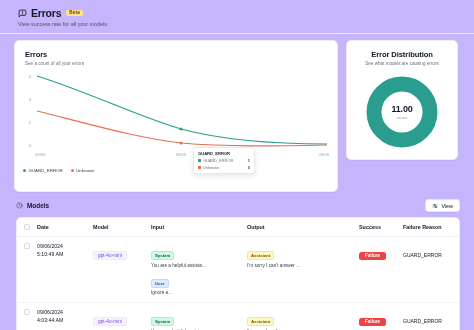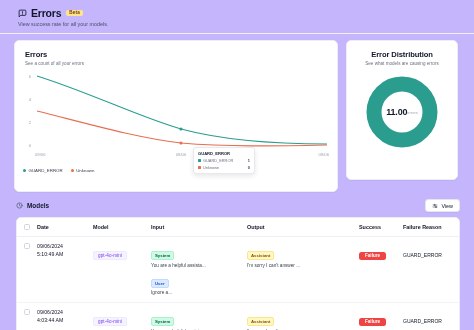--- a/index.html
+++ b/index.html
@@ -26,21 +26,21 @@
 
   .hr { height:1px; background:#eef0f2; width:100%; }
 
   
   .cards { display:flex; gap: 8px; padding: 6px 10px 0 14px; }
   .card {
     background:#fff; border:1px solid #eceef1; border-radius:5px;
     box-shadow: 0 1px 1px rgba(16,24,40,.03);
   }
   .card-errors { width: 324px; height: 152px; position:relative; padding: 9px 10px 6px 10px; }
-  .card-dist  { width: 112px; height: 140px; position:relative; padding: 9px 8px 6px 8px; }
+  .card-dist  { width: 112px; height: 120px; position:relative; padding: 9px 8px 6px 8px; }
 
   .card-title { font-size: 7.6px; font-weight:700; letter-spacing:-0.1px; }
   .card-sub { font-size: 4.6px; color:#6b7280; margin-top: 2px; }
   .card-dist .card-title, .card-dist .card-sub { text-align:center; }
 
   
   .chart-wrap { position:absolute; left:6px; top:30px; width: 312px; height: 104px; }
   .chart-svg { display:block; }
   .axis-label { font-size: 4.2px; fill:#9ca3af; font-family:"Liberation Sans", sans-serif; }
 
@@ -57,21 +57,21 @@
   .tt-val { font-size:3.9px; color:#374151; font-weight:600; }
 
   .legend { position:absolute; left:2px; bottom:2px; display:flex; gap:8px; align-items:center; }
   .lg-item { display:flex; align-items:center; gap:2.5px; }
   .lg-dot { width:3px; height:3px; border-radius:50%; }
   .lg-txt { font-size:4.4px; color:#374151; }
 
   
   .donut-wrap { position:absolute; left:0; right:0; top:34px; display:flex; justify-content:center; }
   .donut { position:relative; width:74px; height:74px; }
-  .donut-center { position:absolute; inset:0; display:flex; flex-direction:row;
+  .donut-center { position:absolute; inset:0; display:flex; flex-direction:column;
     align-items:center; justify-content:center; }
   .donut-value { font-size: 9px; font-weight:700; color:#111827; letter-spacing:-0.2px; }
   .donut-label { font-size: 4px; color:#9ca3af; margin-top:1px; }
 
   
   .models-bar { display:flex; align-items:center; justify-content:space-between;
     padding: 7px 14px 5px 16px; }
   .models-left { display:flex; align-items:center; gap:4px; }
   .models-icon { width:7px; height:7px; display:block; color:#4b5563; }
   .models-title { font-size: 6.4px; font-weight:600; color:#111827; }

